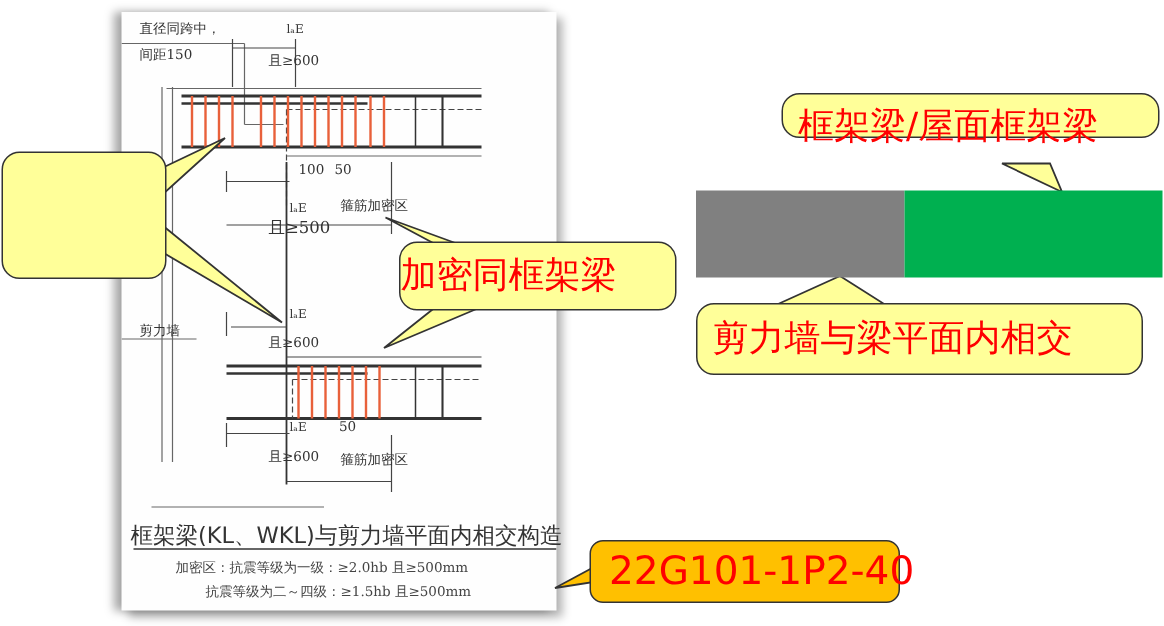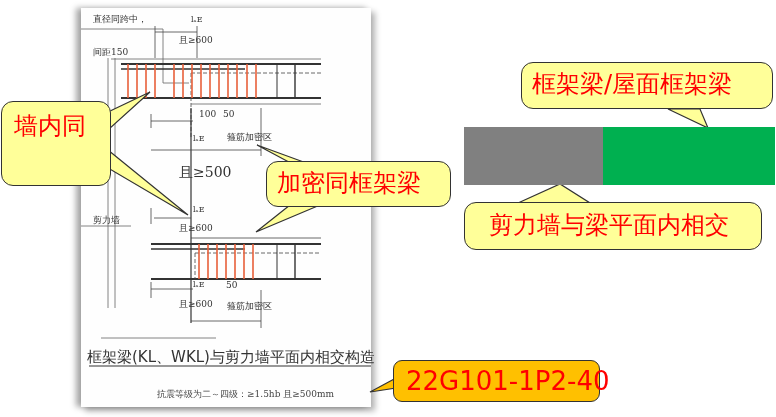--- a/index.html
+++ b/index.html
@@ -97,67 +97,67 @@
     <line x1="70" y1="281" x2="112" y2="281" stroke="#444" stroke-width="0.8"></line>
     <line x1="70" y1="274" x2="70" y2="290" stroke="#444" stroke-width="0.8"></line>
     <line x1="110" y1="313" x2="180" y2="313" stroke="#444" stroke-width="0.8"></line>
     <line x1="180" y1="282" x2="180" y2="320" stroke="#444" stroke-width="0.8"></line>
     <line x1="20" y1="330" x2="135" y2="330" stroke="#666" stroke-width="0.8"></line>
 
     <line x1="8" y1="358" x2="290" y2="358" stroke="#333" stroke-width="1"></line>
   </svg>
 
   <div class="dtext" style="left:12px;top:5px;font-size:9px;">直径同跨中，</div>
-  <div class="dtext" style="left:12px;top:22px;font-size:9px;margin-top:16px;">间距150</div>
+  <div class="dtext" style="left:12px;top:22px;font-size:9px;">间距150</div>
   <div class="dtext" style="left:110px;top:7px;font-size:8px;">lₐE</div>
   <div class="dtext" style="left:98px;top:26px;font-size:9px;">且≥600</div>
   <div class="dtext" style="left:118px;top:101px;font-size:9px;">100</div>
   <div class="dtext" style="left:142px;top:101px;font-size:9px;">50</div>
   <div class="dtext" style="left:112px;top:126px;font-size:8px;">lₐE</div>
   <div class="dtext" style="left:146px;top:123px;font-size:9px;">箍筋加密区</div>
-  <div class="dtext" style="left:98px;top:156px;font-size:14px;">且≥500</div>
+  <div class="dtext" style="left:98px;top:136px;font-size:11px;">且≥500</div>
   <div class="dtext" style="left:12px;top:206px;font-size:9px;">剪力墙</div>
   <div class="dtext" style="left:112px;top:197px;font-size:8px;">lₐE</div>
   <div class="dtext" style="left:98px;top:214px;font-size:9px;">且≥600</div>
   <div class="dtext" style="left:112px;top:272px;font-size:8px;">lₐE</div>
   <div class="dtext" style="left:145px;top:272px;font-size:9px;">50</div>
   <div class="dtext" style="left:98px;top:290px;font-size:9px;">且≥600</div>
   <div class="dtext" style="left:146px;top:292px;font-size:9px;">箍筋加密区</div>
 
   <div class="caption">框架梁(KL、WKL)与剪力墙平面内相交构造</div>
-  <div class="note" style="left:76px;top:380px;">抗震等级为二～四级：≥1.5hb 且≥500mm</div>
+  <div class="note" style="left:36px;top:364px;">加密区：抗震等级为一级：≥2.0hb 且≥500mm</div>
+  <div class="note" style="left:56px;top:380px;">抗震等级为二～四级：≥1.5hb 且≥500mm</div>
 </div>
 
 <svg class="tails" width="776" height="417" viewBox="0 0 776 417">
 
   <polygon points="108,112 150,92 108,130" fill="#ffff99" stroke="#333" stroke-width="1.2"></polygon>
   <polygon points="108,150 188,215 108,168" fill="#ffff99" stroke="#333" stroke-width="1.2"></polygon>
 
   <polygon points="300,168 257,145 320,168" fill="#ffff99" stroke="#333" stroke-width="1.2"></polygon>
   <polygon points="290,205 256,232 320,205" fill="#ffff99" stroke="#333" stroke-width="1.2"></polygon>
 
   <polygon points="668,109 708,128 700,109" fill="#ffff99" stroke="#333" stroke-width="1.2"></polygon>
 
   <polygon points="518,203 560,184 590,203" fill="#ffff99" stroke="#333" stroke-width="1.2"></polygon>
 
   <polygon points="396,378 370,392 396,388" fill="#ffc000" stroke="#333" stroke-width="1.2"></polygon>
 </svg>
 
 <div class="callout" style="left:1px;top:101px;width:110px;height:85px;font-size:24px;line-height:32px;padding:8px 0 0 12px;">
-  <span>墙内同</span>
 </div>
 
-<div class="callout" style="left:266px;top:161px;width:185px;height:46px;font-size:24px;line-height:42px;padding-left:10px;">
+<div class="callout" style="left:266px;top:161px;width:185px;height:46px;font-size:24px;line-height:42px;padding-left:0;">
   <span>加密同框架梁</span>
 </div>
 
-<div class="callout" style="left:521px;top:62px;width:252px;height:47px;font-size:24px;line-height:43px;padding-left:10px;">
+<div class="callout" style="left:521px;top:62px;width:252px;height:30px;font-size:24px;line-height:43px;padding-left:10px;">
   <span>框架梁/屋面框架梁</span>
 </div>
 
-<div class="callout" style="left:464px;top:202px;width:298px;height:48px;font-size:24px;line-height:44px;padding-left:24px;">
+<div class="callout" style="left:464px;top:202px;width:298px;height:48px;font-size:24px;line-height:44px;padding-left:10px;">
   <span>剪力墙与梁平面内相交</span>
 </div>
 
 <div class="bar-gray"></div>
 <div class="bar-green"></div>
 
 <div class="ref">22G101-1P2-40</div>
 
 </body></html>

